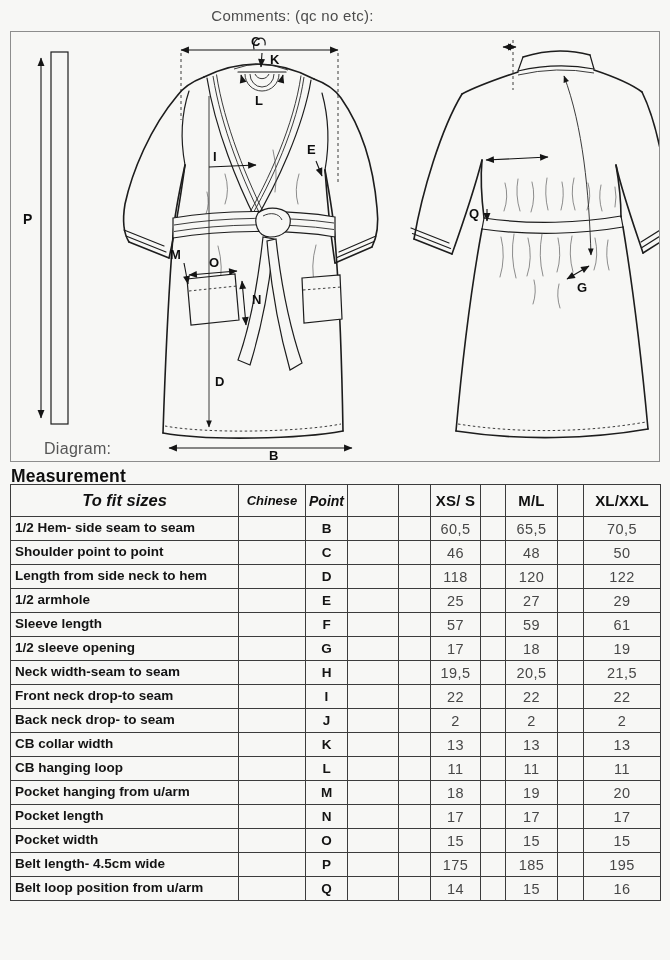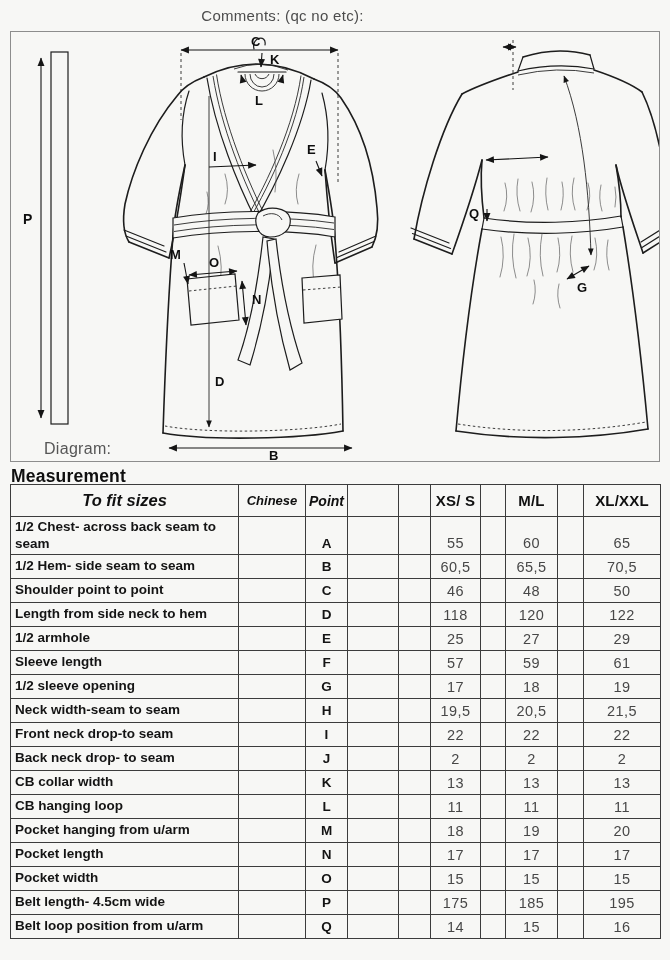--- a/index.html
+++ b/index.html
@@ -3,21 +3,21 @@
 <meta charset="utf-8">
 <style>
   html,body{margin:0;padding:0;}
   body{
     width:670px;height:960px;position:relative;overflow:hidden;
     background:#f7f7f5;
     font-family:"Liberation Sans",sans-serif;
     color:#161616;
   }
   .comments{
-    position:absolute;top:7px;left:0;width:565px;text-align:center;
+    position:absolute;top:7px;left:10px;width:565px;text-align:center;
     font-size:15px;color:#4c4c4c;letter-spacing:.3px;
   }
   .diagram-box{
     position:absolute;left:10px;top:31px;width:648px;height:429px;
     border:1px solid #8d8d8d;box-sizing:content-box;
   }
   .diagram-label{
     position:absolute;left:12px;top:440px;font-size:16px;color:#565656;letter-spacing:.3px;padding-left:32px;
   }
   .measurement-title{
@@ -252,32 +252,20 @@
       <th></th>
       <th></th>
       <th class="h-size">XS/ S</th>
       <th></th>
       <th class="h-size">M/L</th>
       <th></th>
       <th class="h-size">XL/XXL</th>
     </tr>
   </thead>
   <tbody>
-      <tr class="tall">
-        <td class="lbl">1/2 Chest- across back seam to seam</td>
-        <td></td>
-        <td class="pt">A</td>
-        <td></td>
-        <td></td>
-        <td class="val">55</td>
-        <td></td>
-        <td class="val">60</td>
-        <td></td>
-        <td class="val">65</td>
-      </tr>
       <tr>
         <td class="lbl">1/2 Hem- side seam to seam</td>
         <td></td>
         <td class="pt">B</td>
         <td></td>
         <td></td>
         <td class="val">60,5</td>
         <td></td>
         <td class="val">65,5</td>
         <td></td>

